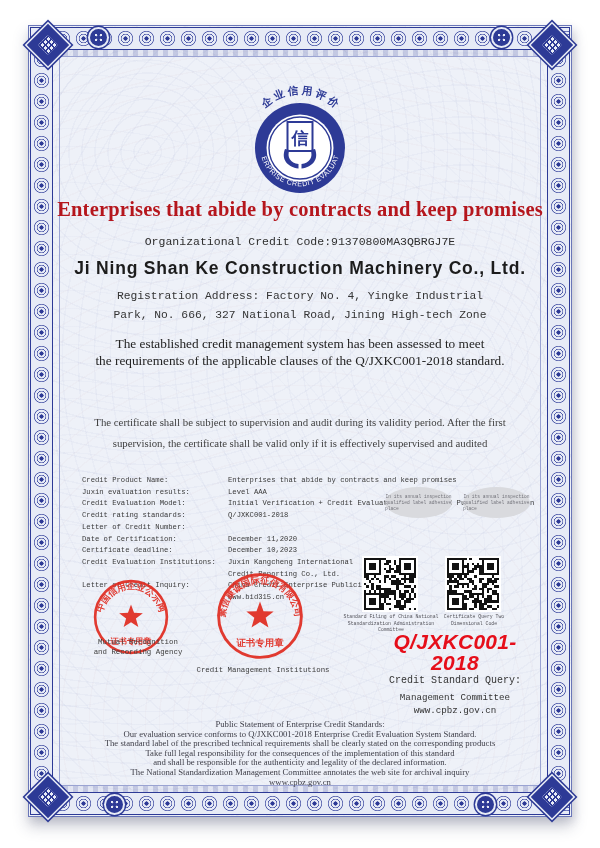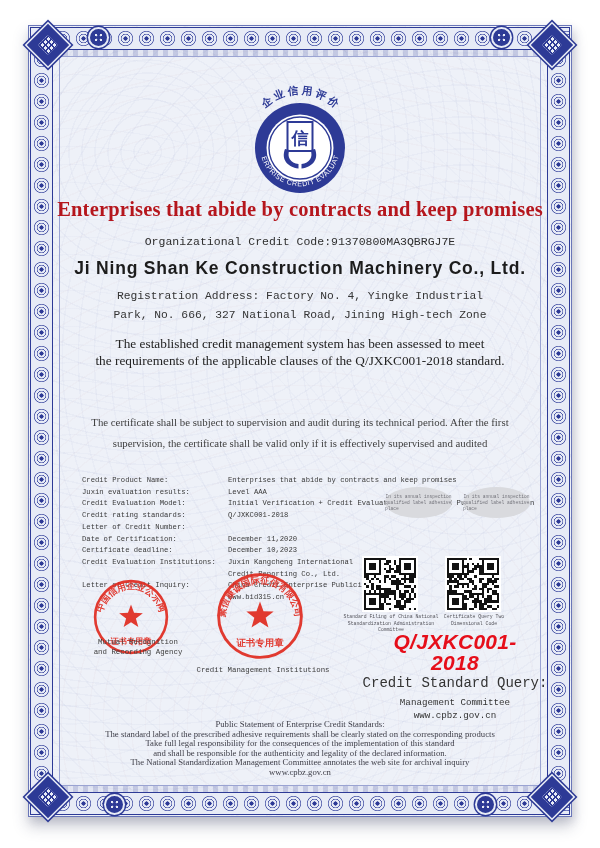--- a/index.html
+++ b/index.html
@@ -88,21 +88,21 @@
   .qr{top:531px;width:56px;height:56px;background:#fff;padding:2px;box-sizing:border-box;}
   .qr-grid{position:relative;width:100%;height:100%;background:#fff;}
   .qr-grid i{position:absolute;background:#121212;}
   .qr1{left:334px;} .qr2{left:417px;}
   .qr-cap{top:589px;font-family:"Liberation Mono",monospace;font-size:4.8px;line-height:6.6px;color:#55555c;text-align:center;}
   .qcap1{left:314px;width:98px;} .qcap2{left:397px;width:98px;}
 
   .stdcode{left:330px;width:194px;top:606px;text-align:center;font-weight:800;font-style:italic;
     font-size:21px;line-height:21px;color:#e60e1a;letter-spacing:.3px;}
   .query{left:330px;width:194px;top:650px;text-align:center;font-family:"Liberation Mono",monospace;color:#333;}
-  .query-label{font-size:14px;font-family:Liberation Mono, monospace;}
+  .query-label{font-size:10px;font-family:Liberation Mono, monospace;}
   .query-org{margin-top:7px;font-size:9.2px;line-height:10.5px;}
   .query-url{margin-top:1px;font-size:9.2px;}
 
   .footer{left:20px;right:20px;top:695px;text-align:center;font-family:"Liberation Serif",serif;
     font-size:8.7px;line-height:9.6px;color:#3e3e48;}
 </style>
 </head>
 <body>
 
 <div class="page">
@@ -153,21 +153,21 @@
       <div class="abs ctr company">Ji Ning Shan Ke Construction Machinery Co., Ltd.</div>
       <div class="abs ctr address">
         <div>Registration Address: Factory No. 4, Yingke Industrial</div>
         <div>Park, No. 666, 327 National Road, Jining High-tech Zone</div>
       </div>
       <div class="abs ctr assessment">
         <div>The established credit management system has been assessed to meet</div>
         <div>the requirements of the applicable clauses of the Q/JXKC001-2018 standard.</div>
       </div>
       <div class="abs ctr supervision">
-        <div>The certificate shall be subject to supervision and audit during its technical period. After the first</div>
+        <div>The certificate shall be subject to supervision and audit during its validity period. After the first</div>
         <div>supervision, the certificate shall be valid only if it is effectively supervised and audited</div>
       </div>
 
       <div class="abs details">
         <div class="drow">
             <span class="dlabel">Credit Product Name:</span>
             <span class="dvalue">Enterprises that abide by contracts and keep promises</span>
           </div>
         <div class="drow">
             <span class="dlabel">Juxin evaluation results:</span>
@@ -760,21 +760,22 @@
       <div class="abs query">
         <div class="query-label">Credit Standard Query:</div>
         <div class="query-org">
           <div>Management Committee</div>
         </div>
         <div class="query-url">www.cpbz.gov.cn</div>
       </div>
 
       <div class="abs footer">
         <div>Public Statement of Enterprise Credit Standards:</div>
-        <div>The standard label of the prescribed adhesive requirements shall be clearly stated on the corresponding products</div>
+        <div>Our evaluation service conforms to Q/JXKC001-2018 Enterprise Credit Evaluation System Standard.</div>
+        <div>The standard label of the prescribed technical requirements shall be clearly stated on the corresponding products</div>
         <div>Take full legal responsibility for the consequences of the implementation of this standard</div>
         <div>and shall be responsible for the authenticity and legality of the declared information.</div>
         <div>The National Standardization Management Committee annotates the web site for archival inquiry</div>
         <div>www.cpbz.gov.cn</div>
       </div>
 
     </div>
   </div>
 </div>
 

